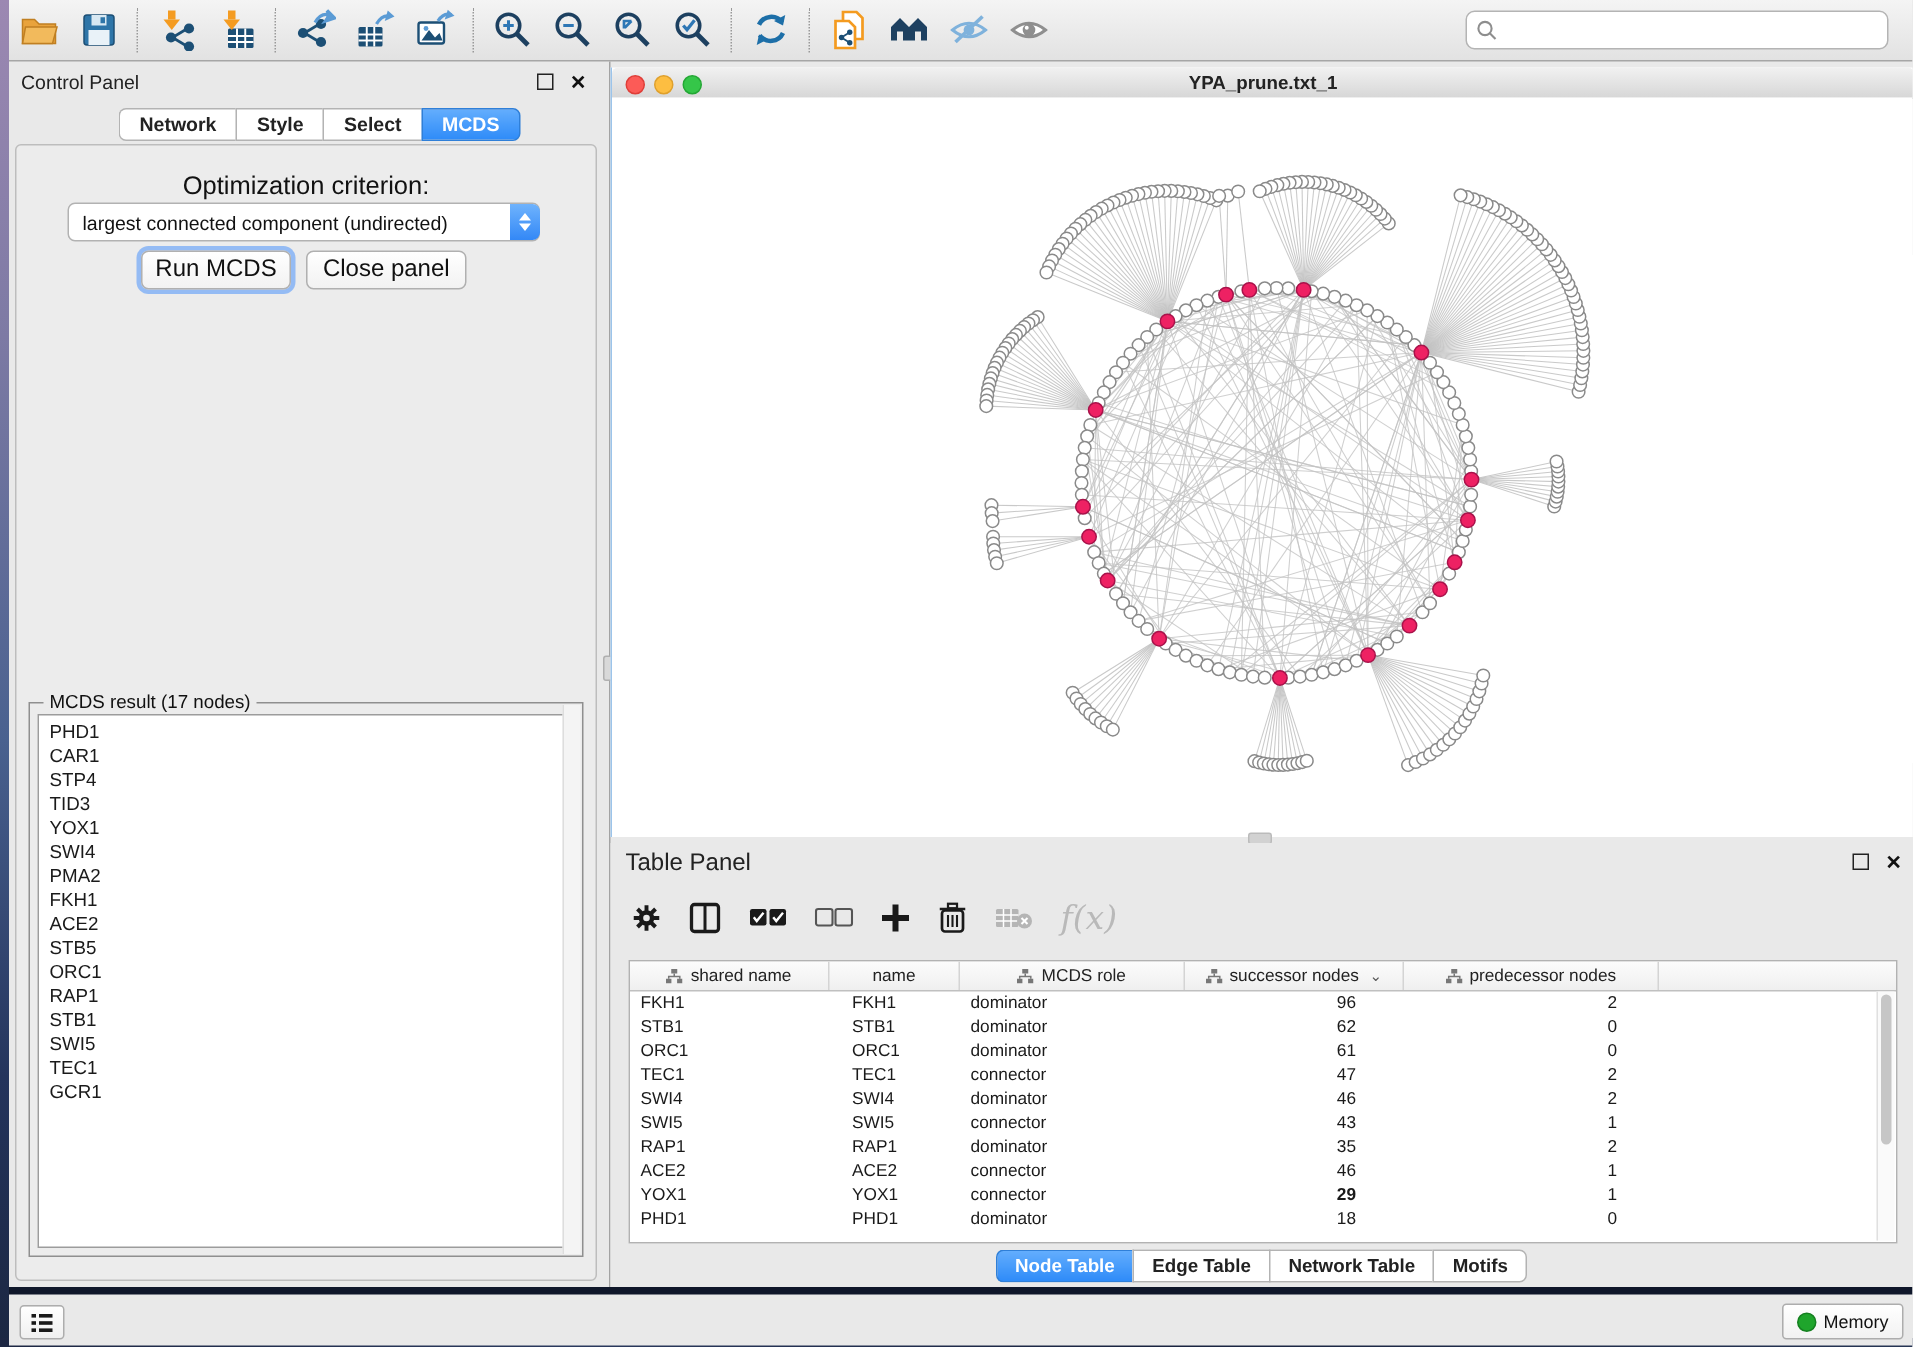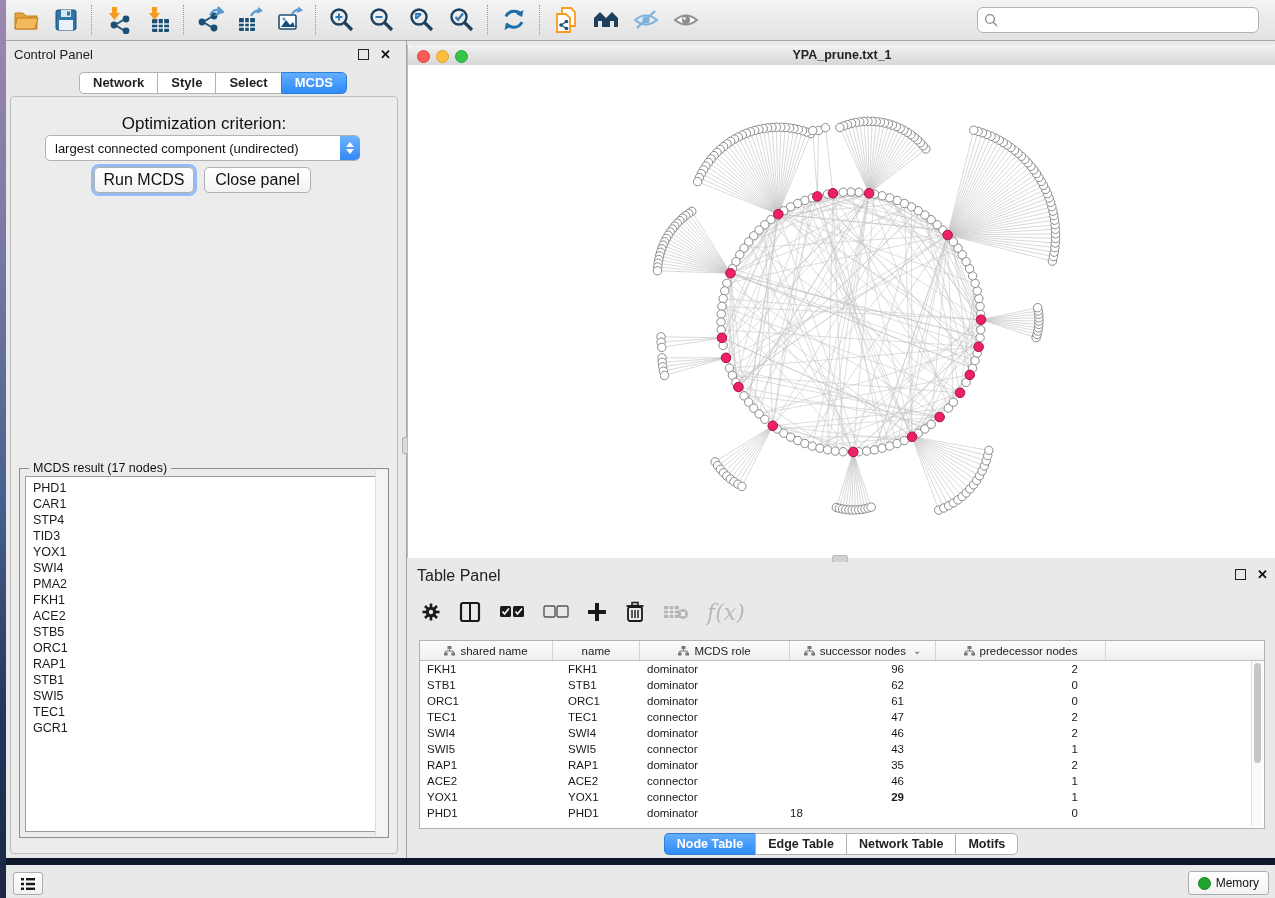--- a/index.html
+++ b/index.html
@@ -98,21 +98,21 @@
   .trow{display:flex;height:16px;align-items:center;}
   .tcell{font-size:11.5px;box-sizing:border-box;white-space:nowrap;overflow:hidden;}
   .sort-chev{font-size:10px;color:#555;margin-left:2px;}
   #tp-scroll{position:absolute;top:20px;right:1px;bottom:1px;width:11px;background:#fafafa;
     border-left:1px solid #e0e0e0;}
   #tp-thumb{position:absolute;top:2px;left:1.5px;width:7px;height:100px;background:#c6c6c6;border-radius:4px;}
   #tp-tabs{position:absolute;left:0;top:271px;width:100%;display:flex;justify-content:center;}
   #tp-tabs .seg{font-size:12.5px;padding:2px 12px;}
 
   
-  #statusbar{left:0;top:858px;width:1269px;height:34px;border-top:7px solid #0f172a;background:#e9e9e9;}
+  #statusbar{left:0;top:858px;width:1269px;height:34px;border-top:5px solid #0f172a;background:#e9e9e9;}
   #list-btn{position:absolute;left:7px;top:7px;width:28px;height:21px;background:linear-gradient(#fff,#f0f0f0);
     border:1px solid #adadad;border-radius:3px;display:flex;align-items:center;justify-content:center;}
   #mem-btn{position:absolute;right:6px;top:6px;height:22px;background:linear-gradient(#fff,#f2f2f2);
     border:1px solid #adadad;border-radius:3px;display:flex;align-items:center;gap:5px;
     padding:0 9px;font-size:12px;color:#111;}
   #mem-dot{width:11px;height:11px;border-radius:50%;background:#1fa52c;border:1px solid #158020;}
   svg{display:block;}
 </style>
 </head>
 <body>
@@ -1206,21 +1206,21 @@
             <div class="tcell" style="width: 133px; padding-left: 7px;">YOX1</div>
             <div class="tcell" style="width: 87px; padding-left: 15px;">YOX1</div>
             <div class="tcell" style="width: 150px; padding-left: 7px;">connector</div>
             <div class="tcell" style="width: 146px; text-align: right; padding-right: 32px; font-weight: bold;">29</div>
             <div class="tcell" style="width: 170px; text-align: right; padding-right: 28px;">1</div>
           </div>
           <div class="trow">
             <div class="tcell" style="width: 133px; padding-left: 7px;">PHD1</div>
             <div class="tcell" style="width: 87px; padding-left: 15px;">PHD1</div>
             <div class="tcell" style="width: 150px; padding-left: 7px;">dominator</div>
-            <div class="tcell" style="width: 146px; padding-right: 32px;">18</div>
+            <div class="tcell" style="width: 146px; text-align: right; padding-right: 32px;">18</div>
             <div class="tcell" style="width: 170px; text-align: right; padding-right: 28px;">0</div>
           </div>
         </div>
       <div id="tp-scroll">
         <div id="tp-thumb"></div>
       </div>
     </div>
     <div id="tp-tabs">
       <div class="segbar" id="tp-tabbar-inner">
           <div class="seg active">Node Table</div>

